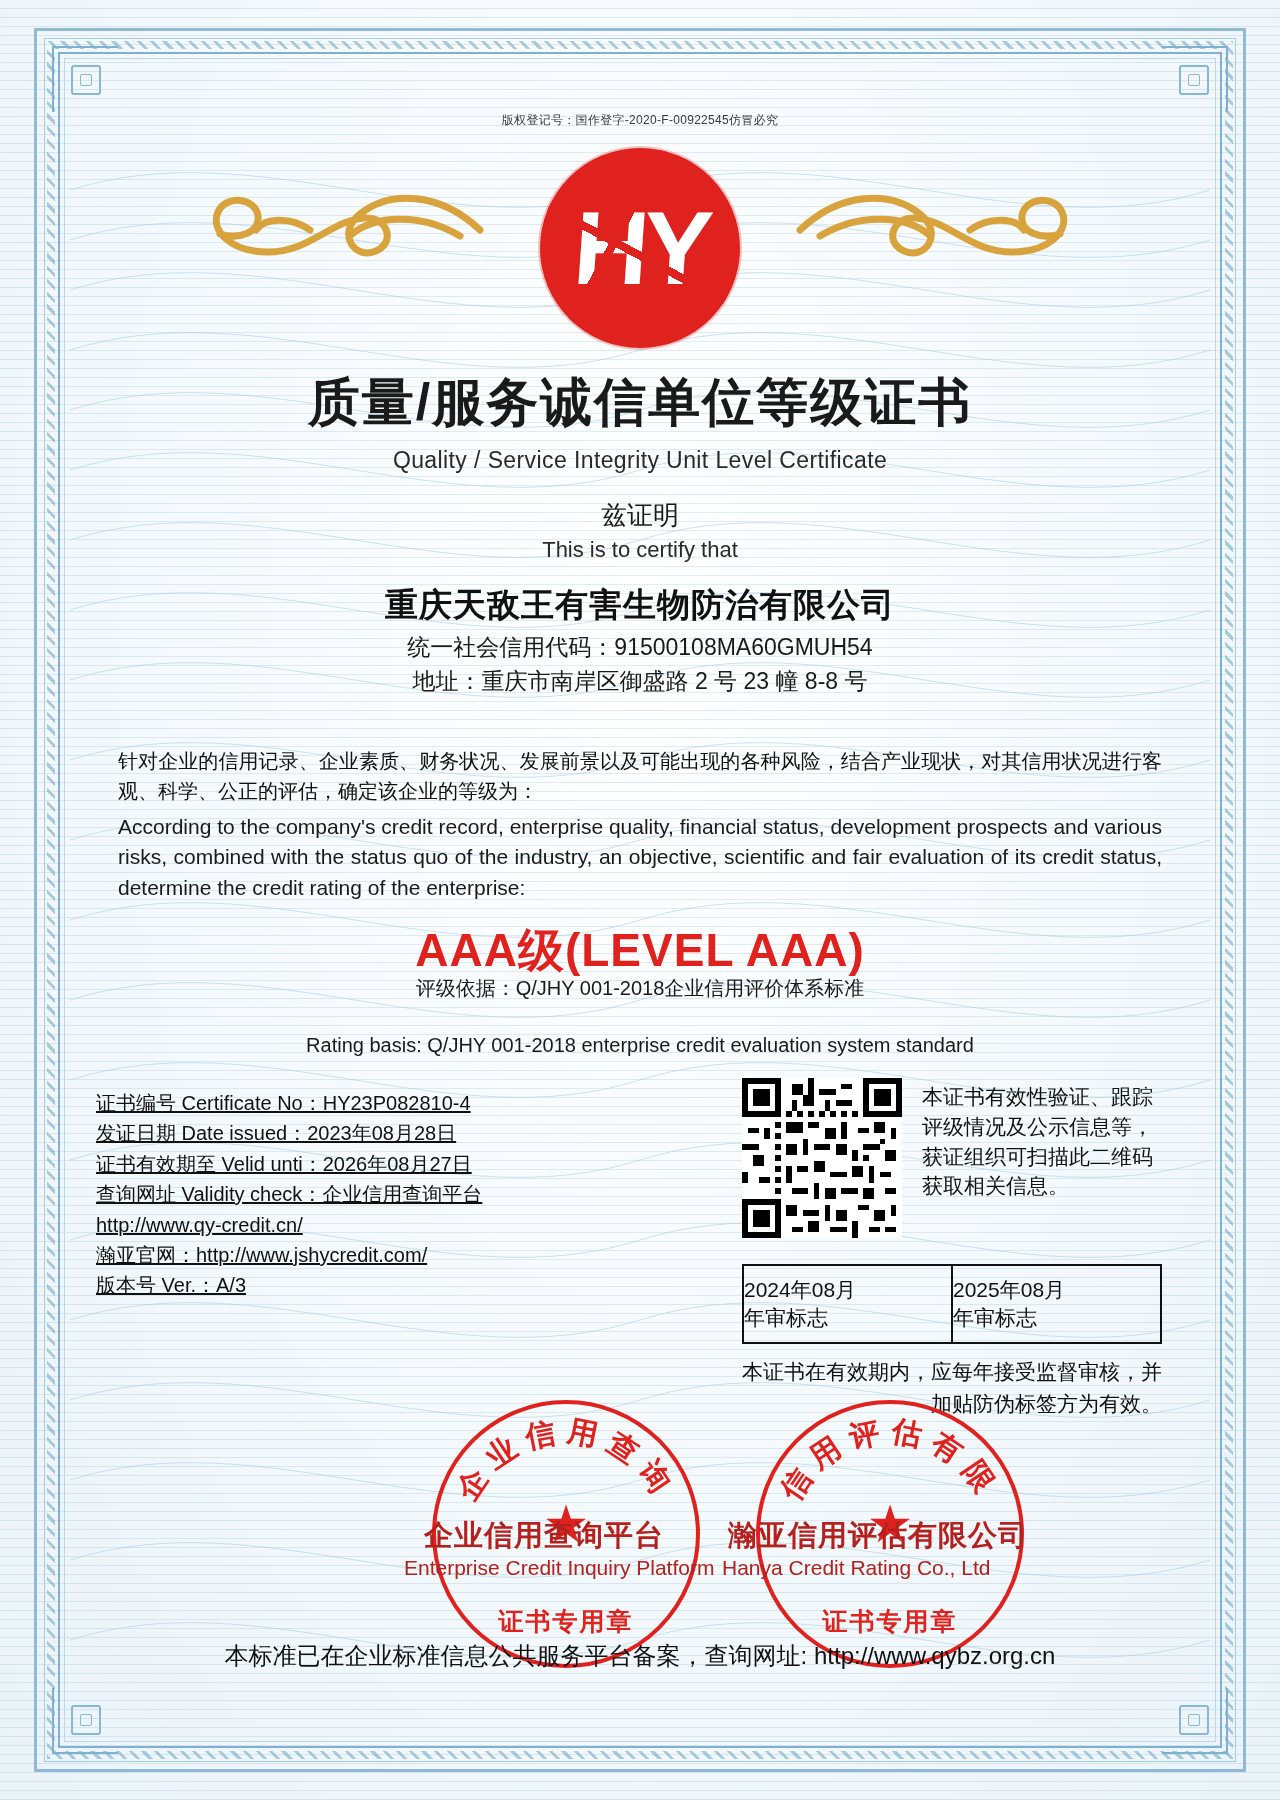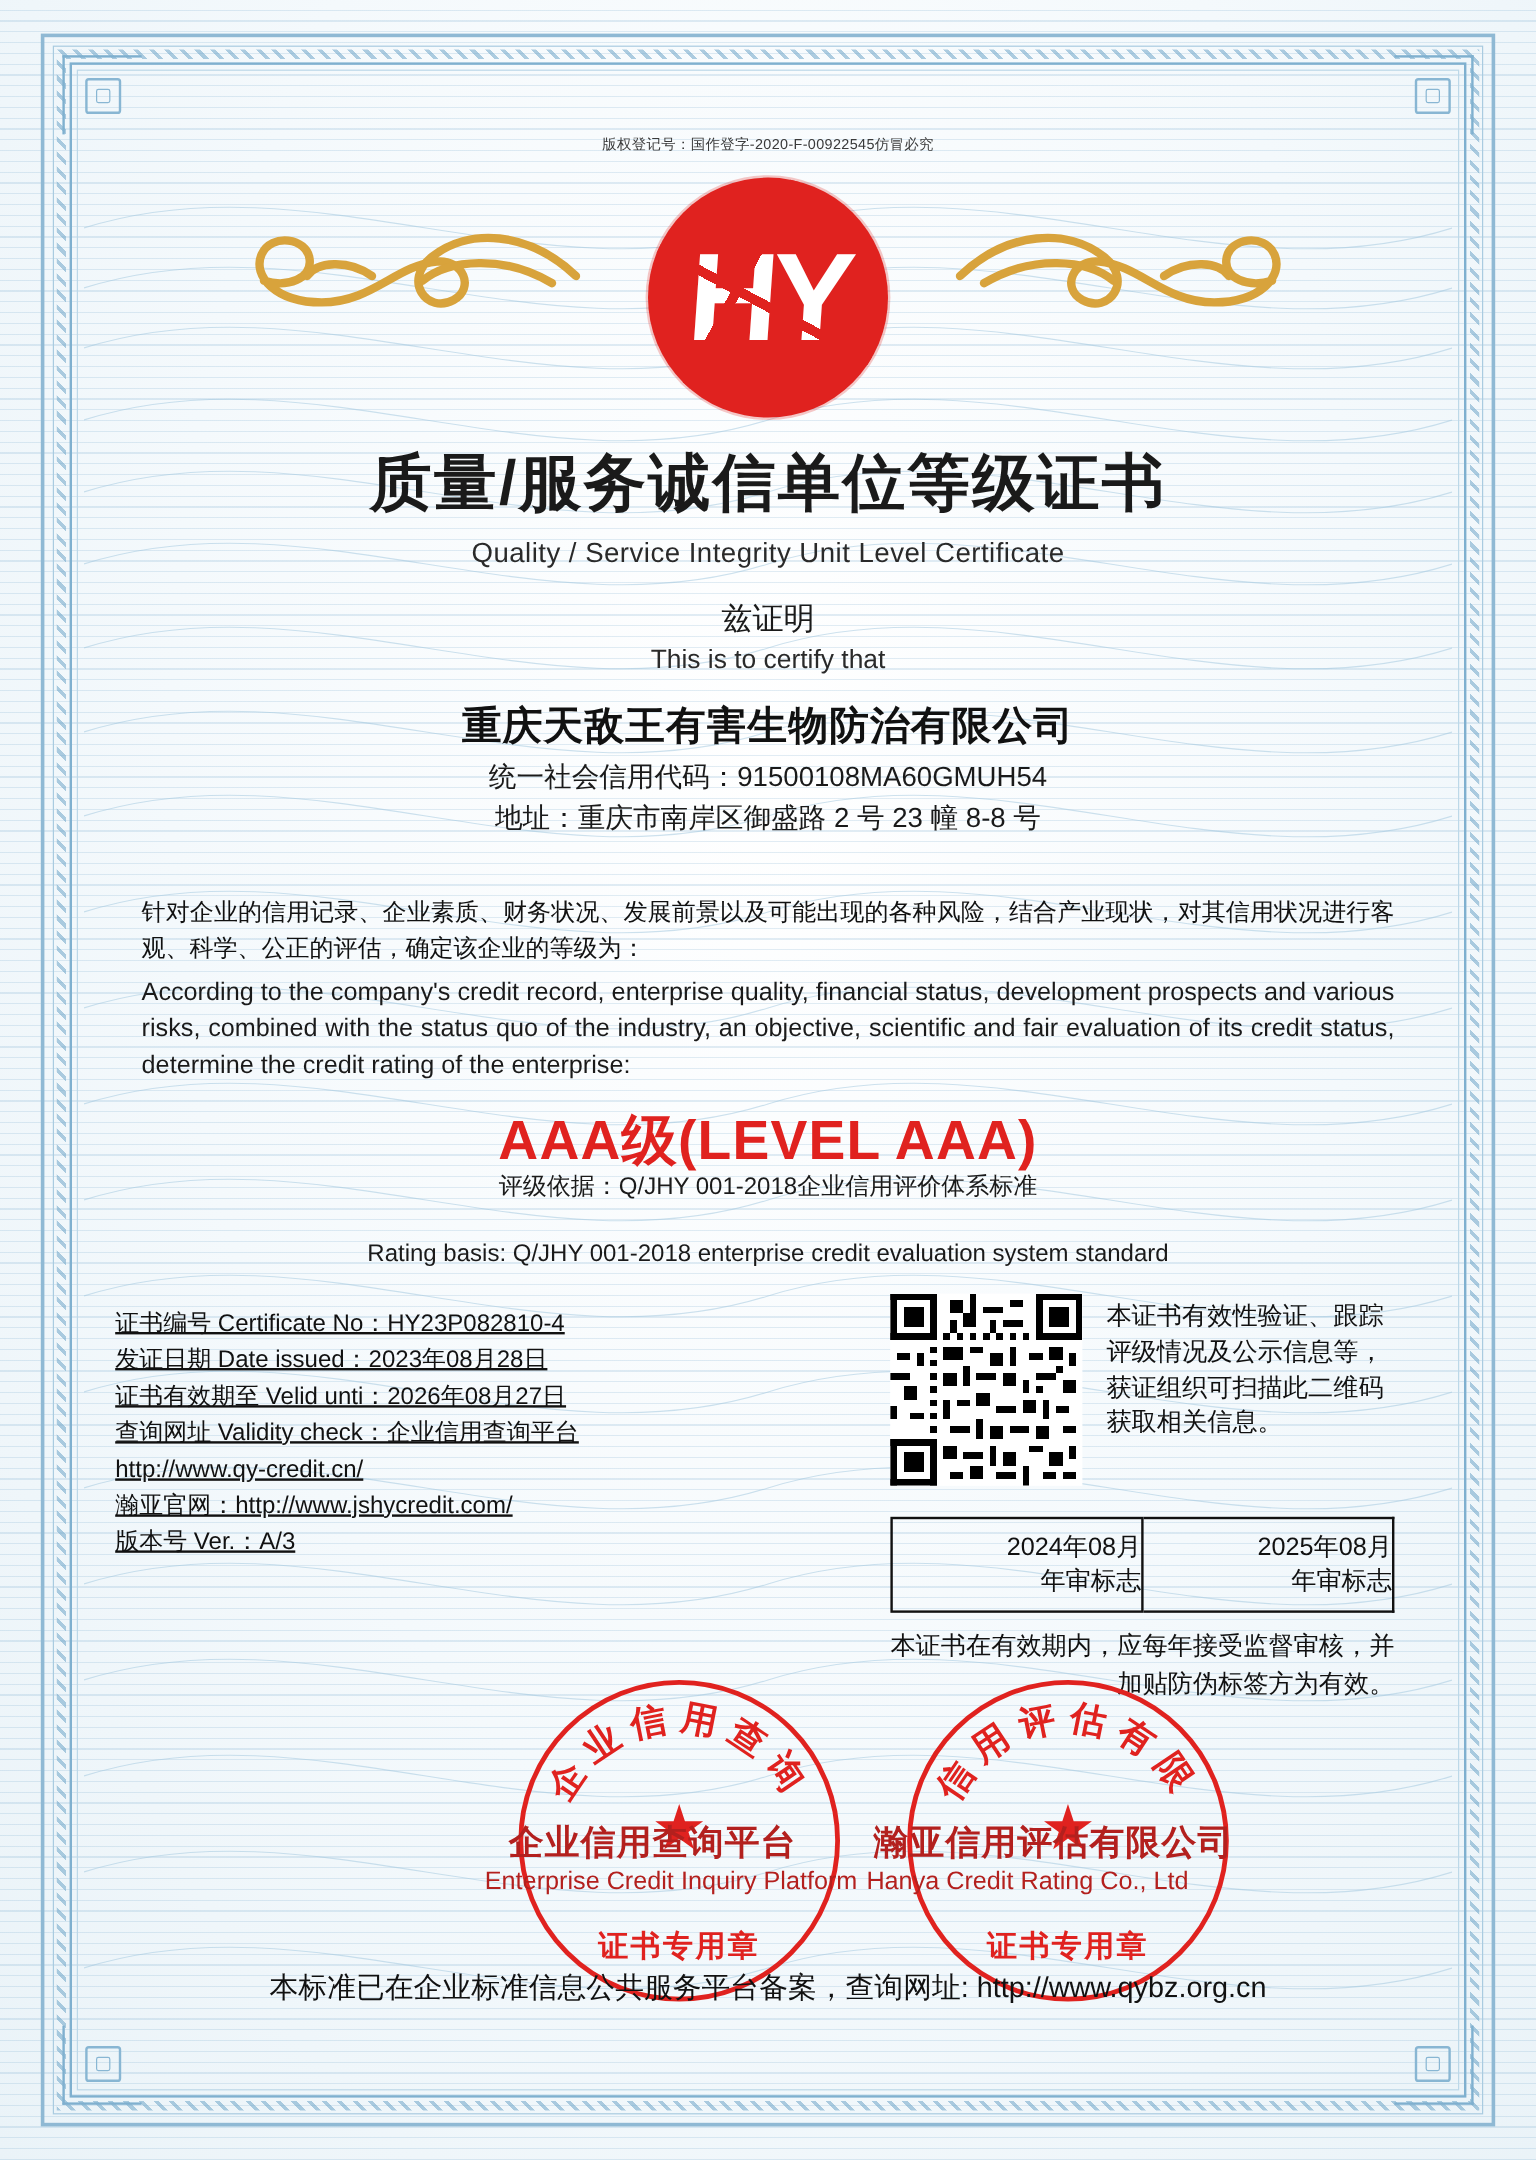--- a/index.html
+++ b/index.html
@@ -157,21 +157,21 @@
   .qr{width:160px;height:160px;display:block;background:#fff;}
   .qr-text{
     position:absolute;left:180px;top:4px;width:240px;
     font-size:21px;line-height:1.42;color:#111;
   }
   .stamp-boxes{
     position:absolute;left:0;top:186px;width:420px;display:flex;gap:0;
   }
   .stamp-box{
     width:50%;height:76px;border:2px solid #111;
-    display:flex;flex-direction:column;align-items:flex-end;justify-content:center;
+    display:flex;flex-direction:column;align-items:flex-start;justify-content:center;
     font-size:21px;color:#111;line-height:1.35;
   }
   .stamp-box + .stamp-box{border-left:none;}
   .note{
     position:absolute;left:0;top:278px;width:420px;text-align:right;
     font-size:21px;line-height:1.5;color:#111;
   }
 
   
   .seal{

